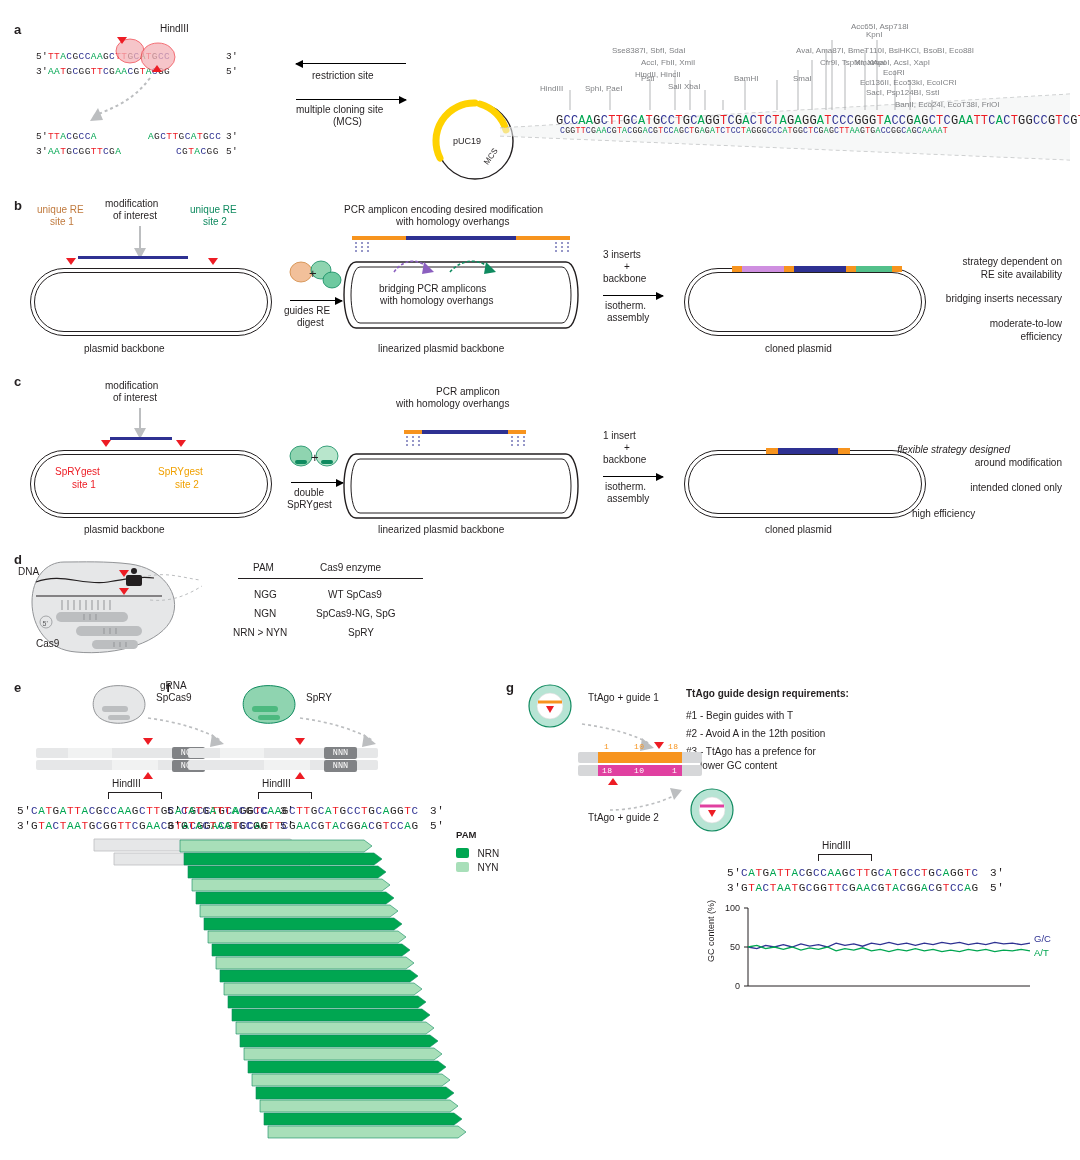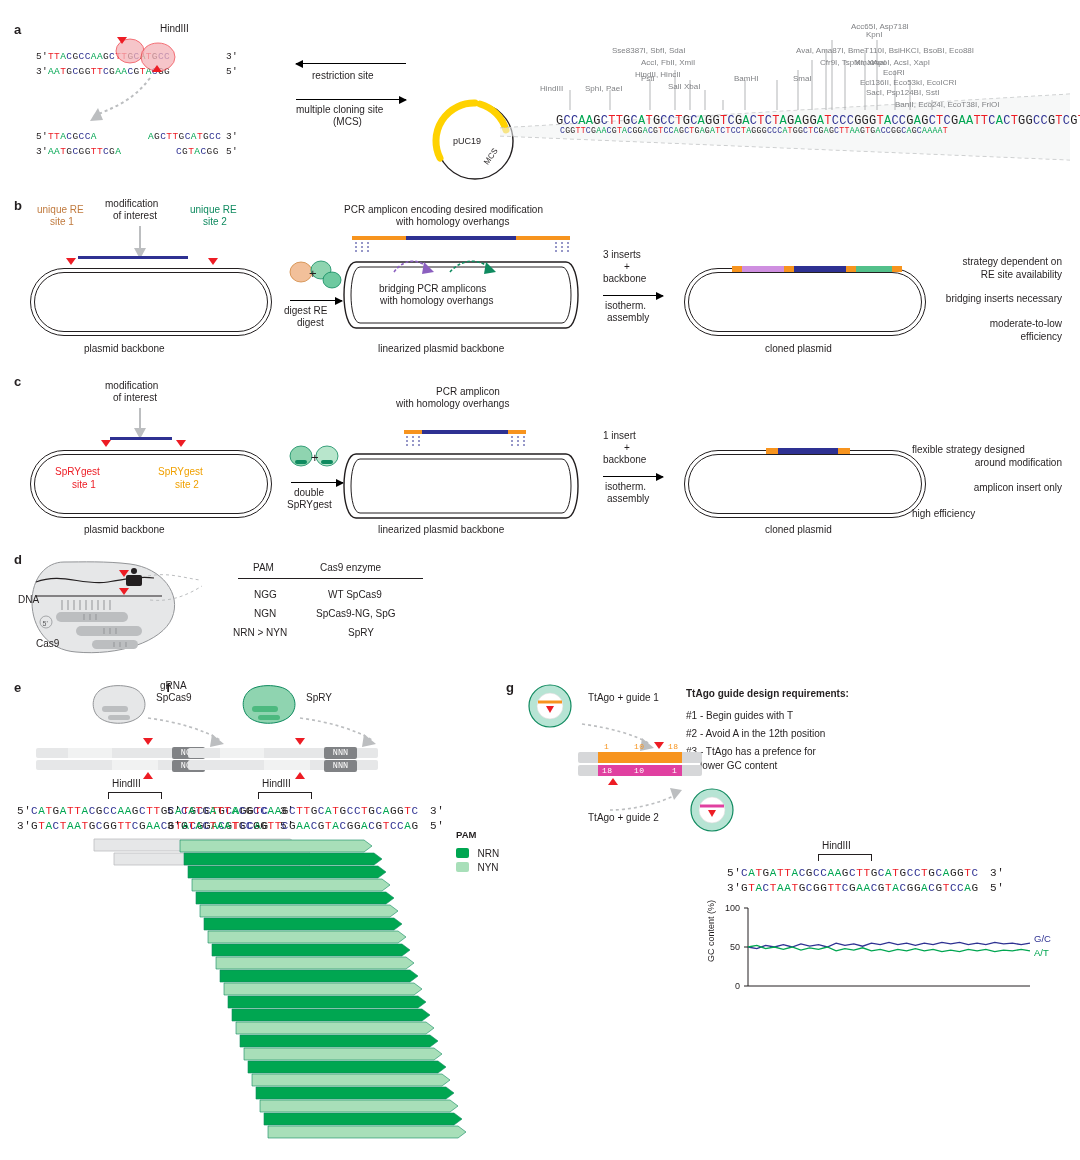--- a/index.html
+++ b/index.html
@@ -164,21 +164,21 @@
 <div class="plasmid inner" style="left:34px;top:272px;width:234px;height:60px;"></div>
 <div class="abs lbl-md" style="left:84px;top:343px;">plasmid backbone</div>
 
 <svg class="abs" style="left:287px;top:258px;" width="54" height="40">
   <ellipse cx="14" cy="14" rx="11" ry="10" fill="#f2c09a" stroke="#d0873f" stroke-width="0.8"></ellipse>
   <ellipse cx="34" cy="12" rx="10" ry="9" fill="#8fd4b0" stroke="#0f8a5f" stroke-width="0.8"></ellipse>
   <ellipse cx="45" cy="22" rx="9" ry="8" fill="#6ec9a0" stroke="#0f8a5f" stroke-width="0.8"></ellipse>
   <text x="22" y="20" font-size="13" fill="#231f20" font-family="Liberation Sans">+</text>
 </svg>
 <div class="blackarrow" style="left:290px;top:300px;width:52px;"></div>
-<div class="abs lbl-md" style="left:284px;top:305px;">digest RE</div>
+<div class="abs lbl-md" style="left:284px;top:305px;">guides RE</div>
 <div class="abs lbl-md" style="left:297px;top:317px;">digest</div>
 
 <div class="abs lbl-md" style="left:344px;top:204px;">PCR amplicon encoding desired modification</div>
 <div class="abs lbl-md" style="left:396px;top:216px;">with homology overhangs</div>
 
 <div class="abs" style="left:352px;top:236px;width:54px;height:4px;background:#f7941e;"></div>
 <div class="abs" style="left:406px;top:236px;width:110px;height:4px;background:#2e3192;"></div>
 <div class="abs" style="left:516px;top:236px;width:54px;height:4px;background:#f7941e;"></div>
 <svg class="abs" style="left:352px;top:242px;" width="220" height="16">
   <g stroke="#2e3192" stroke-width="1" stroke-dasharray="2,2">
@@ -292,23 +292,23 @@
 <div class="abs lbl-md" style="left:605px;top:481px;">isotherm.</div>
 <div class="abs lbl-md" style="left:607px;top:493px;">assembly</div>
 
 <div class="plasmid" style="left:684px;top:450px;width:242px;height:68px;"></div>
 <div class="plasmid inner" style="left:688px;top:454px;width:234px;height:60px;"></div>
 <div class="abs" style="left:766px;top:448px;width:12px;height:6px;background:#f7941e;"></div>
 <div class="abs" style="left:778px;top:448px;width:60px;height:6px;background:#2e3192;"></div>
 <div class="abs" style="left:838px;top:448px;width:12px;height:6px;background:#f7941e;"></div>
 <div class="abs lbl-md" style="left:765px;top:524px;">cloned plasmid</div>
 
-<div class="abs lbl-md" style="left:912px;top:444px;width:150px;">flexible strategy designed</div>
+<div class="abs lbl-md" style="left:860px;top:444px;text-align:right;width:150px;font-style:italic;">flexible strategy designed</div>
 <div class="abs lbl-md" style="left:912px;top:457px;text-align:right;width:150px;">around modification</div>
-<div class="abs lbl-md" style="left:912px;top:482px;text-align:right;width:150px;">amplicon insert only</div>
+<div class="abs lbl-md" style="left:912px;top:482px;text-align:right;width:150px;">intended cloned only</div>
 <div class="abs lbl-md" style="left:912px;top:508px;width:150px;">high efficiency</div>
 
 <div class="panel-letter" style="left:14px;top:552px;">d</div>
 
 <svg class="abs" style="left:22px;top:556px;" width="200" height="110">
   <path d="M42,6 C24,6 10,22 10,46 C10,72 26,94 54,96 C96,100 140,86 150,62 C160,38 140,12 108,8 C84,5 60,6 42,6 Z" fill="#e6e7e8" stroke="#939598" stroke-width="1"></path>
   <path d="M14,26 C40,16 60,30 86,26 C104,23 118,20 132,22" stroke="#231f20" stroke-width="1.2" fill="none"></path>
   <path d="M14,40 C44,40 70,40 100,40 L140,40" stroke="#231f20" stroke-width="1.2" fill="none"></path>
   <rect x="104" y="19" width="16" height="11" rx="2" fill="#231f20"></rect>
   <circle cx="112" cy="15" r="3" fill="#231f20"></circle>
@@ -335,21 +335,21 @@
       <path d="M94,72 L94,78"></path>
     <path d="M92,86 L92,91"></path>
       <path d="M98,86 L98,91"></path>
       <path d="M104,86 L104,91"></path>
   </g>
   <circle cx="24" cy="66" r="6" fill="#e6e7e8" stroke="#939598" stroke-width="0.8"></circle>
   <text x="20.5" y="69.5" font-size="7" fill="#58595b" font-family="Liberation Sans">5'</text>
 </svg>
 <div class="tri-red" style="left:119px;top:570px;"></div>
 <div class="tri-red" style="left:119px;top:588px;"></div>
-<div class="abs lbl-md" style="left:18px;top:566px;margin-top:28px;">DNA</div>
+<div class="abs lbl-md" style="left:18px;top:566px;">DNA</div>
 <div class="abs lbl-md" style="left:36px;top:638px;">Cas9</div>
 <div class="abs lbl-md" style="left:160px;top:680px;">gRNA</div>
 
 <svg class="abs" style="left:144px;top:568px;" width="80" height="40">
   <path d="M4,8 C24,4 40,10 56,12" stroke="#bcbec0" stroke-width="1" stroke-dasharray="3,3" fill="none"></path>
   <path d="M6,32 C26,34 42,28 58,18" stroke="#bcbec0" stroke-width="1" stroke-dasharray="3,3" fill="none"></path>
 </svg>
 
 <div class="abs" style="left:238px;top:578px;width:185px;height:1px;background:#231f20;"></div>
 <div class="abs lbl-md" style="left:253px;top:562px;">PAM</div>

